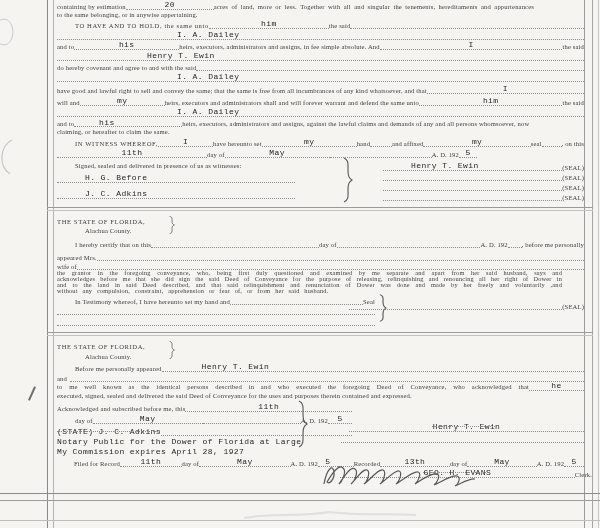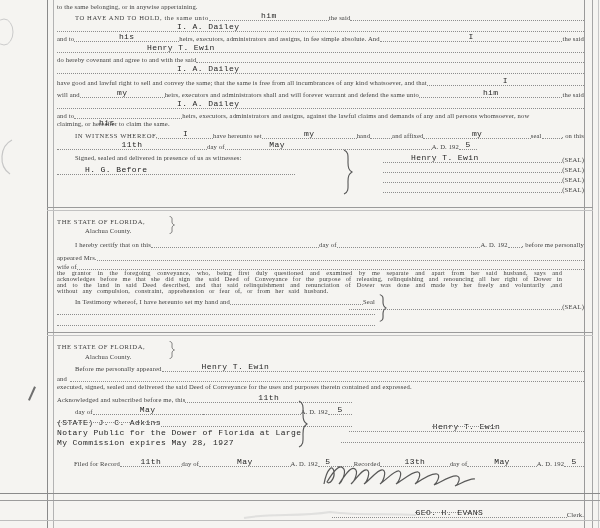--- a/index.html
+++ b/index.html
@@ -36,20 +36,25 @@
   <div class="vr" style="left:598px;background:#c6c6c6;"></div>
 
   <div class="hl" style="left:47px;width:546px;top:207px;background:#9a9a9a;"></div>
   <div class="hl" style="left:47px;width:546px;top:210px;background:#c2c2c2;"></div>
   <div class="hl" style="left:47px;width:546px;top:332px;background:#9a9a9a;"></div>
   <div class="hl" style="left:47px;width:546px;top:335px;background:#c2c2c2;"></div>
 
   <div class="sec" style="top:2px;">
 
     <div class="row h8">
+      <span class="p">containing by estimation</span>
+      <span class="lead t ctr" style="width:88px;">20</span>
+      <span class="p" style="word-spacing:1.6px;">acres of land, more or less.  Together with all and singular the tenements, hereditaments and appurtenances</span>
+    </div>
+    <div class="row h8">
       <span class="p">to the same belonging, or in anywise appertaining.</span>
     </div>
 
     <div class="row" style="margin-top:2px;">
       <span class="p ind caps">TO HAVE AND TO HOLD, the same unto</span>
       <span class="lead t ctr" style="width:120px;">him</span>
       <span class="p">the said</span>
       <span class="lead grow"></span>
     </div>
     <div class="row h10" style="margin-top:1px;">
@@ -123,20 +128,23 @@
     </div>
 
     <div style="display:flex;margin-top:3px;">
       <div style="width:238px;position:relative;">
         <div class="row h8">
           <span class="p ind">Signed, sealed and delivered in presence of us as witnesses:</span>
         </div>
         <div class="row h10" style="margin-top:4px;">
           <span class="lead grow t" style="padding-left:28px;">H. G. Before</span>
         </div>
+        <div class="row h10" style="margin-top:6px;">
+          <span class="lead grow t" style="padding-left:28px;">J. C. Adkins</span>
+        </div>
       </div>
       <div style="width:88px;position:relative;">
         <svg class="abs" style="left:48px;top:-4px;" width="10" height="46" viewBox="0 0 10 48" preserveAspectRatio="none">
           <path d="M1,1 C6,3 5,8 5,14 C5,20 6,22 9,24 C6,26 5,28 5,34 C5,40 6,45 1,47" stroke="#555" fill="none" stroke-width="1.1"></path>
         </svg>
       </div>
       <div style="flex:1;">
         <div class="row h10">
           <span class="lead grow t" style="padding-left:28px;">Henry T. Ewin</span>
           <span class="p">(SEAL)</span>
@@ -216,20 +224,24 @@
       <span class="p" style="padding-left:28px;">Alachua County.</span>
     </div>
     <div class="row h10" style="margin-top:2px;">
       <span class="p ind">Before me personally appeared</span>
       <span class="lead grow t" style="padding-left:40px;">Henry T. Ewin</span>
     </div>
     <div class="row h8" style="margin-top:2px;">
       <span class="p">and</span>
       <span class="lead grow" style="margin-left:3px;"></span>
     </div>
+    <div class="row h8" style="margin-top:1px;">
+      <span class="p jlast">to me well known as the identical persons described in and who executed the foregoing Deed of Conveyance, who acknowledged that</span>
+      <span class="lead t ctr" style="width:55px;">he</span>
+    </div>
     <div class="row h8">
       <span class="p">executed, signed, sealed and delivered the said Deed of Conveyance for the uses and purposes therein contained and expressed.</span>
     </div>
     <div class="row h10" style="margin-top:3px;width:295px;">
       <span class="p">Acknowledged and subscribed before me, this</span>
       <span class="lead grow t ctr">11th</span>
     </div>
     <div class="row h10" style="margin-top:2px;width:295px;">
       <span class="p ind">day of</span>
       <span class="lead t ctr" style="width:110px;">May</span>
@@ -238,21 +250,21 @@
       <span class="lead t ctr" style="width:24px;">5</span>
     </div>
     <div class="row h10" style="margin-top:2px;width:295px;">
       <span class="t strike">(STATE) J. C. Adkins</span>
       <span class="lead grow"></span>
     </div>
     <div class="row h10">
       <span class="t">Notary Public for the Dower of Florida at Large</span>
     </div>
     <div class="row h10">
-      <span class="t">My Commission expires May 28, 1927</span>
+      <span class="t">My Commission expires April 28, 1927</span>
     </div>
     <svg class="abs" style="left:241px;top:60px;" width="10" height="48" viewBox="0 0 10 48" preserveAspectRatio="none">
       <path d="M1,1 C6,3 5,8 5,14 C5,20 6,22 9,24 C6,26 5,28 5,34 C5,40 6,45 1,47" stroke="#555" fill="none" stroke-width="1.1"></path>
     </svg>
     <div class="row h10 abs" style="left:292px;top:82px;width:235px;">
       <span class="lead grow t ctr strike">Henry T. Ewin</span>
     </div>
     <div class="row h8 abs" style="left:284px;top:95px;width:243px;">
       <span class="lead grow"></span>
     </div>
@@ -268,21 +280,21 @@
     <span class="lead" style="width:16px;"></span>
     <span class="p">Recorded</span>
     <span class="lead t ctr" style="width:70px;">13th</span>
     <span class="p">day of</span>
     <span class="lead t ctr" style="width:70px;">May</span>
     <span class="p">A. D. 192</span>
     <span class="lead t ctr" style="width:20px;">5</span>
     <span class="lead grow"></span>
   </div>
 
-  <div class="row h10 abs" style="left:332px;top:468px;width:252px;margin-top:40px;">
+  <div class="row h10 abs" style="left:340px;top:468px;width:252px;">
     <span class="lead grow t ctr strike">GEO. H. EVANS</span>
     <span class="p">Clerk.</span>
   </div>
 
   <svg class="abs" style="left:320px;top:458px;" width="160" height="32" viewBox="0 0 160 32">
     <path d="M4,26 C7,10 13,6 14,14 C15,21 9,27 7,24 C13,14 19,6 23,10 C27,13 22,24 19,26 C25,17 31,8 35,11 C39,14 34,24 31,26 C37,20 43,10 47,12 C51,14 47,24 44,26 C51,21 59,10 63,12 C67,14 63,24 60,26 C67,21 75,12 79,13 C83,14 79,24 76,26 C83,22 93,13 98,14 C102,15 98,24 95,26 C101,22 111,15 117,16 C121,17 117,25 114,27 C121,24 131,17 137,18 C141,19 139,26 135,28 C142,25 150,20 155,21" stroke="#3c3c3c" fill="none" stroke-width="1.2" opacity="0.85"></path>
   </svg>
 
   <div class="hl" style="left:0;width:600px;top:493px;background:#8a8a8a;"></div>
   <div class="hl" style="left:0;width:600px;top:500px;background:#9c9c9c;"></div>

